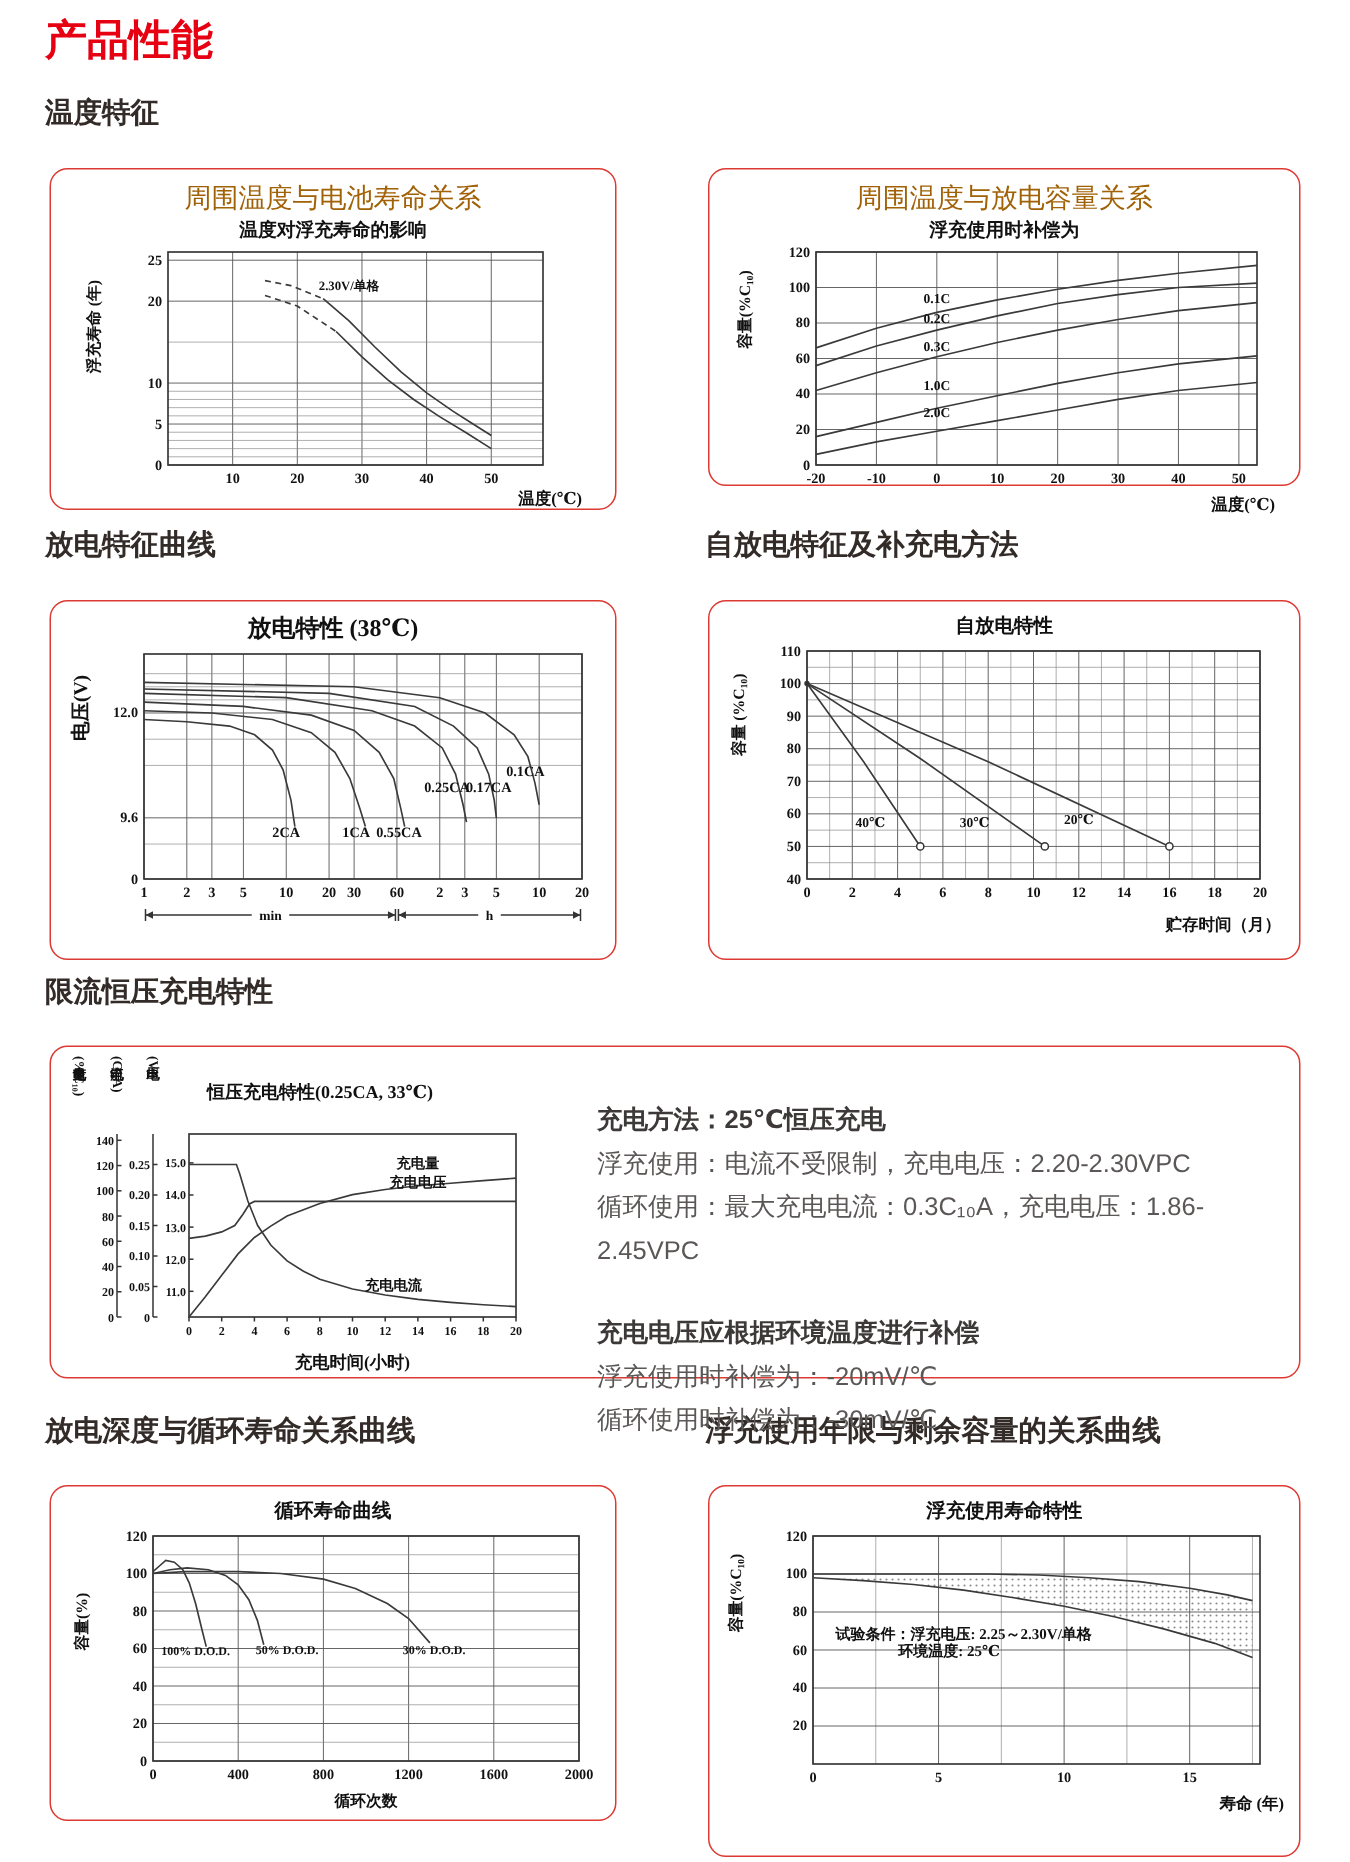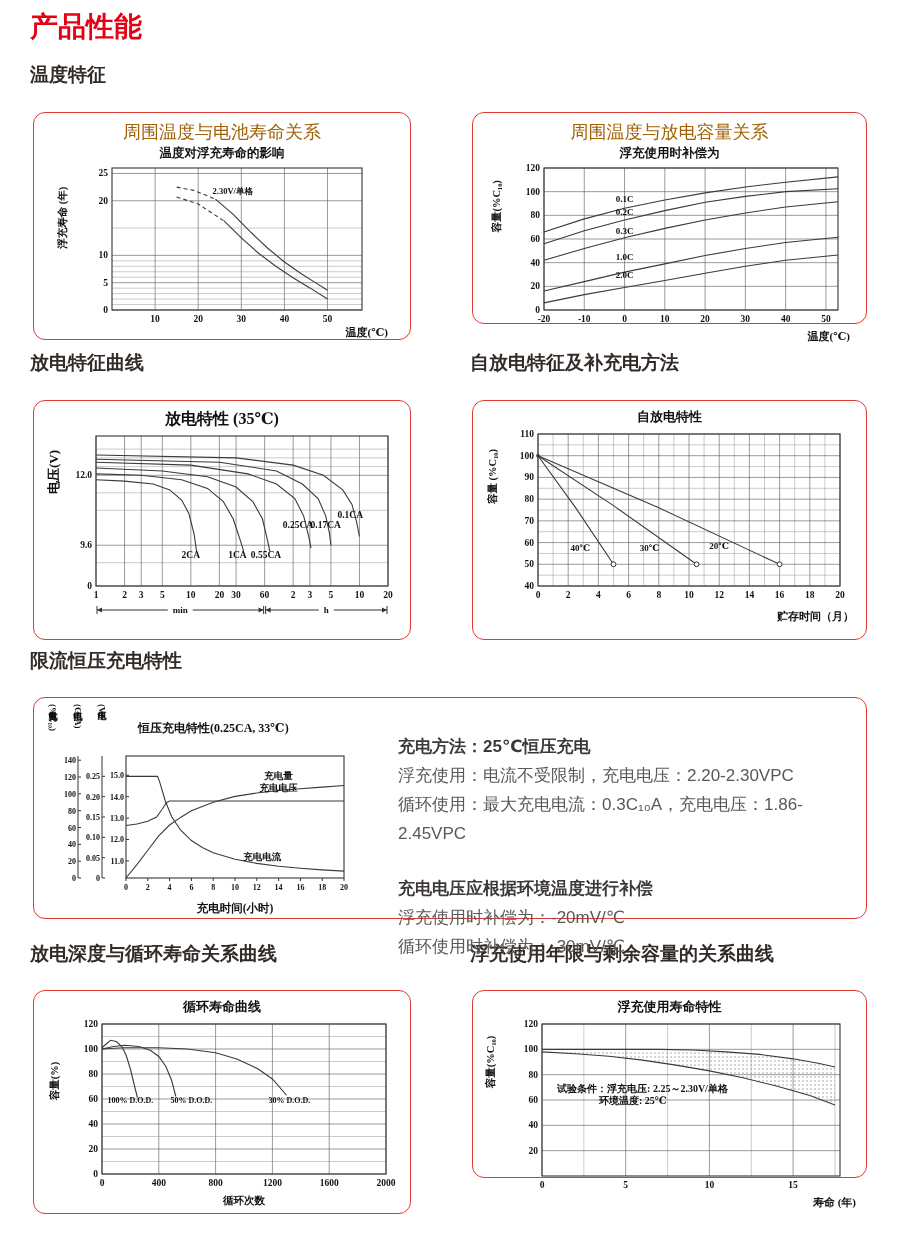--- a/index.html
+++ b/index.html
@@ -14,21 +14,21 @@
   #h2-cycle{left:30px;top:941px}
   #h2-float{left:470px;top:941px}
   .box{position:absolute;border:1.6px solid #dd3a33;border-radius:12px;background:#fff;
        display:flex;flex-direction:column;align-items:center;box-sizing:border-box;}
   #box1{left:33px;top:112px;width:378px;height:228px}
   #box2{left:472px;top:112px;width:395px;height:212px}
   #box3{left:33px;top:400px;width:378px;height:240px}
   #box4{left:472px;top:400px;width:395px;height:240px}
   #box5{left:33px;top:697px;width:834px;height:222px;flex-direction:row;align-items:flex-start;}
   #box6{left:33px;top:990px;width:378px;height:224px}
-  #box7{left:472px;top:990px;width:395px;height:188px}
+  #box7{left:472px;top:990px;width:395px;height:248px}
   .t-lg{margin-top:7px;font-size:18px;color:#a16207;font-family:"Liberation Sans","DejaVu Sans",sans-serif;text-align:center;}
   .t-serif{font-family:"Liberation Serif","DejaVu Serif",serif;font-weight:bold;color:#111;}
   .sub{font-size:12.5px;margin-top:1px;}
   .t-md{margin-top:7px;font-size:13px;}
   .t-big{margin-top:8px;font-size:16px;}
   .chart-host{line-height:0;}
   .c5wrap{position:relative;width:336px;height:222px;flex:0 0 auto;}
   .c5wrap .chart-host{position:absolute;left:8px;top:36px;}
   .c5title{position:absolute;left:104px;top:22px;font-size:12px;}
   .vaxis{position:absolute;top:6px;height:96px;font-size:9px;writing-mode:vertical-rl;
@@ -140,21 +140,21 @@
           <text x="136.54794520547944" y="53.333333333333336" text-anchor="middle" font-size="9" font-family="&quot;Liberation Serif&quot;,&quot;DejaVu Serif&quot;,serif" font-weight="bold" fill="#111">0.2C</text>
           <text x="136.54794520547944" y="72.26666666666667" text-anchor="middle" font-size="9" font-family="&quot;Liberation Serif&quot;,&quot;DejaVu Serif&quot;,serif" font-weight="bold" fill="#111">0.3C</text>
           <text x="136.54794520547944" y="98.3" text-anchor="middle" font-size="9" font-family="&quot;Liberation Serif&quot;,&quot;DejaVu Serif&quot;,serif" font-weight="bold" fill="#111">1.0C</text>
           <text x="136.54794520547944" y="116.05" text-anchor="middle" font-size="9" font-family="&quot;Liberation Serif&quot;,&quot;DejaVu Serif&quot;,serif" font-weight="bold" fill="#111">2.0C</text>
           <text x="362" y="178" text-anchor="end" font-size="11" font-family="&quot;Liberation Serif&quot;,&quot;DejaVu Serif&quot;,serif" font-weight="bold" fill="#111">温度(℃)</text>
           <text x="12" y="44.34" text-anchor="middle" font-size="10.5" font-family="&quot;Liberation Serif&quot;,&quot;DejaVu Serif&quot;,serif" font-weight="bold" fill="#111" transform="rotate(-90 12 44.34)">容量(%C₁₀)</text>
         </svg></div>
   </div>
 
   <div class="box" id="box3">
-    <div class="t-serif t-big">放电特性 (35℃)</div>
+    <div class="t-serif t-big">放电特性 (38℃)</div>
     <div class="chart-host"><svg width="352" height="200" viewBox="0 0 352 200">
           <line x1="50" y1="6" x2="50" y2="156" stroke="#555" stroke-width="0.6"></line>
           <text x="50" y="168" text-anchor="middle" font-size="9.5" font-family="&quot;Liberation Serif&quot;,&quot;DejaVu Serif&quot;,serif" font-weight="bold" fill="#111">1</text>
           <line x1="78.54679595321326" y1="6" x2="78.54679595321326" y2="156" stroke="#555" stroke-width="0.6"></line>
           <text x="78.54679595321326" y="168" text-anchor="middle" font-size="9.5" font-family="&quot;Liberation Serif&quot;,&quot;DejaVu Serif&quot;,serif" font-weight="bold" fill="#111">2</text>
           <line x1="95.24560110158147" y1="6" x2="95.24560110158147" y2="156" stroke="#555" stroke-width="0.6"></line>
           <text x="95.24560110158147" y="168" text-anchor="middle" font-size="9.5" font-family="&quot;Liberation Serif&quot;,&quot;DejaVu Serif&quot;,serif" font-weight="bold" fill="#111">3</text>
           <line x1="116.28360754278275" y1="6" x2="116.28360754278275" y2="156" stroke="#555" stroke-width="0.6"></line>
           <text x="116.28360754278275" y="168" text-anchor="middle" font-size="9.5" font-family="&quot;Liberation Serif&quot;,&quot;DejaVu Serif&quot;,serif" font-weight="bold" fill="#111">5</text>
           <line x1="144.830403495996" y1="6" x2="144.830403495996" y2="156" stroke="#555" stroke-width="0.6"></line>

